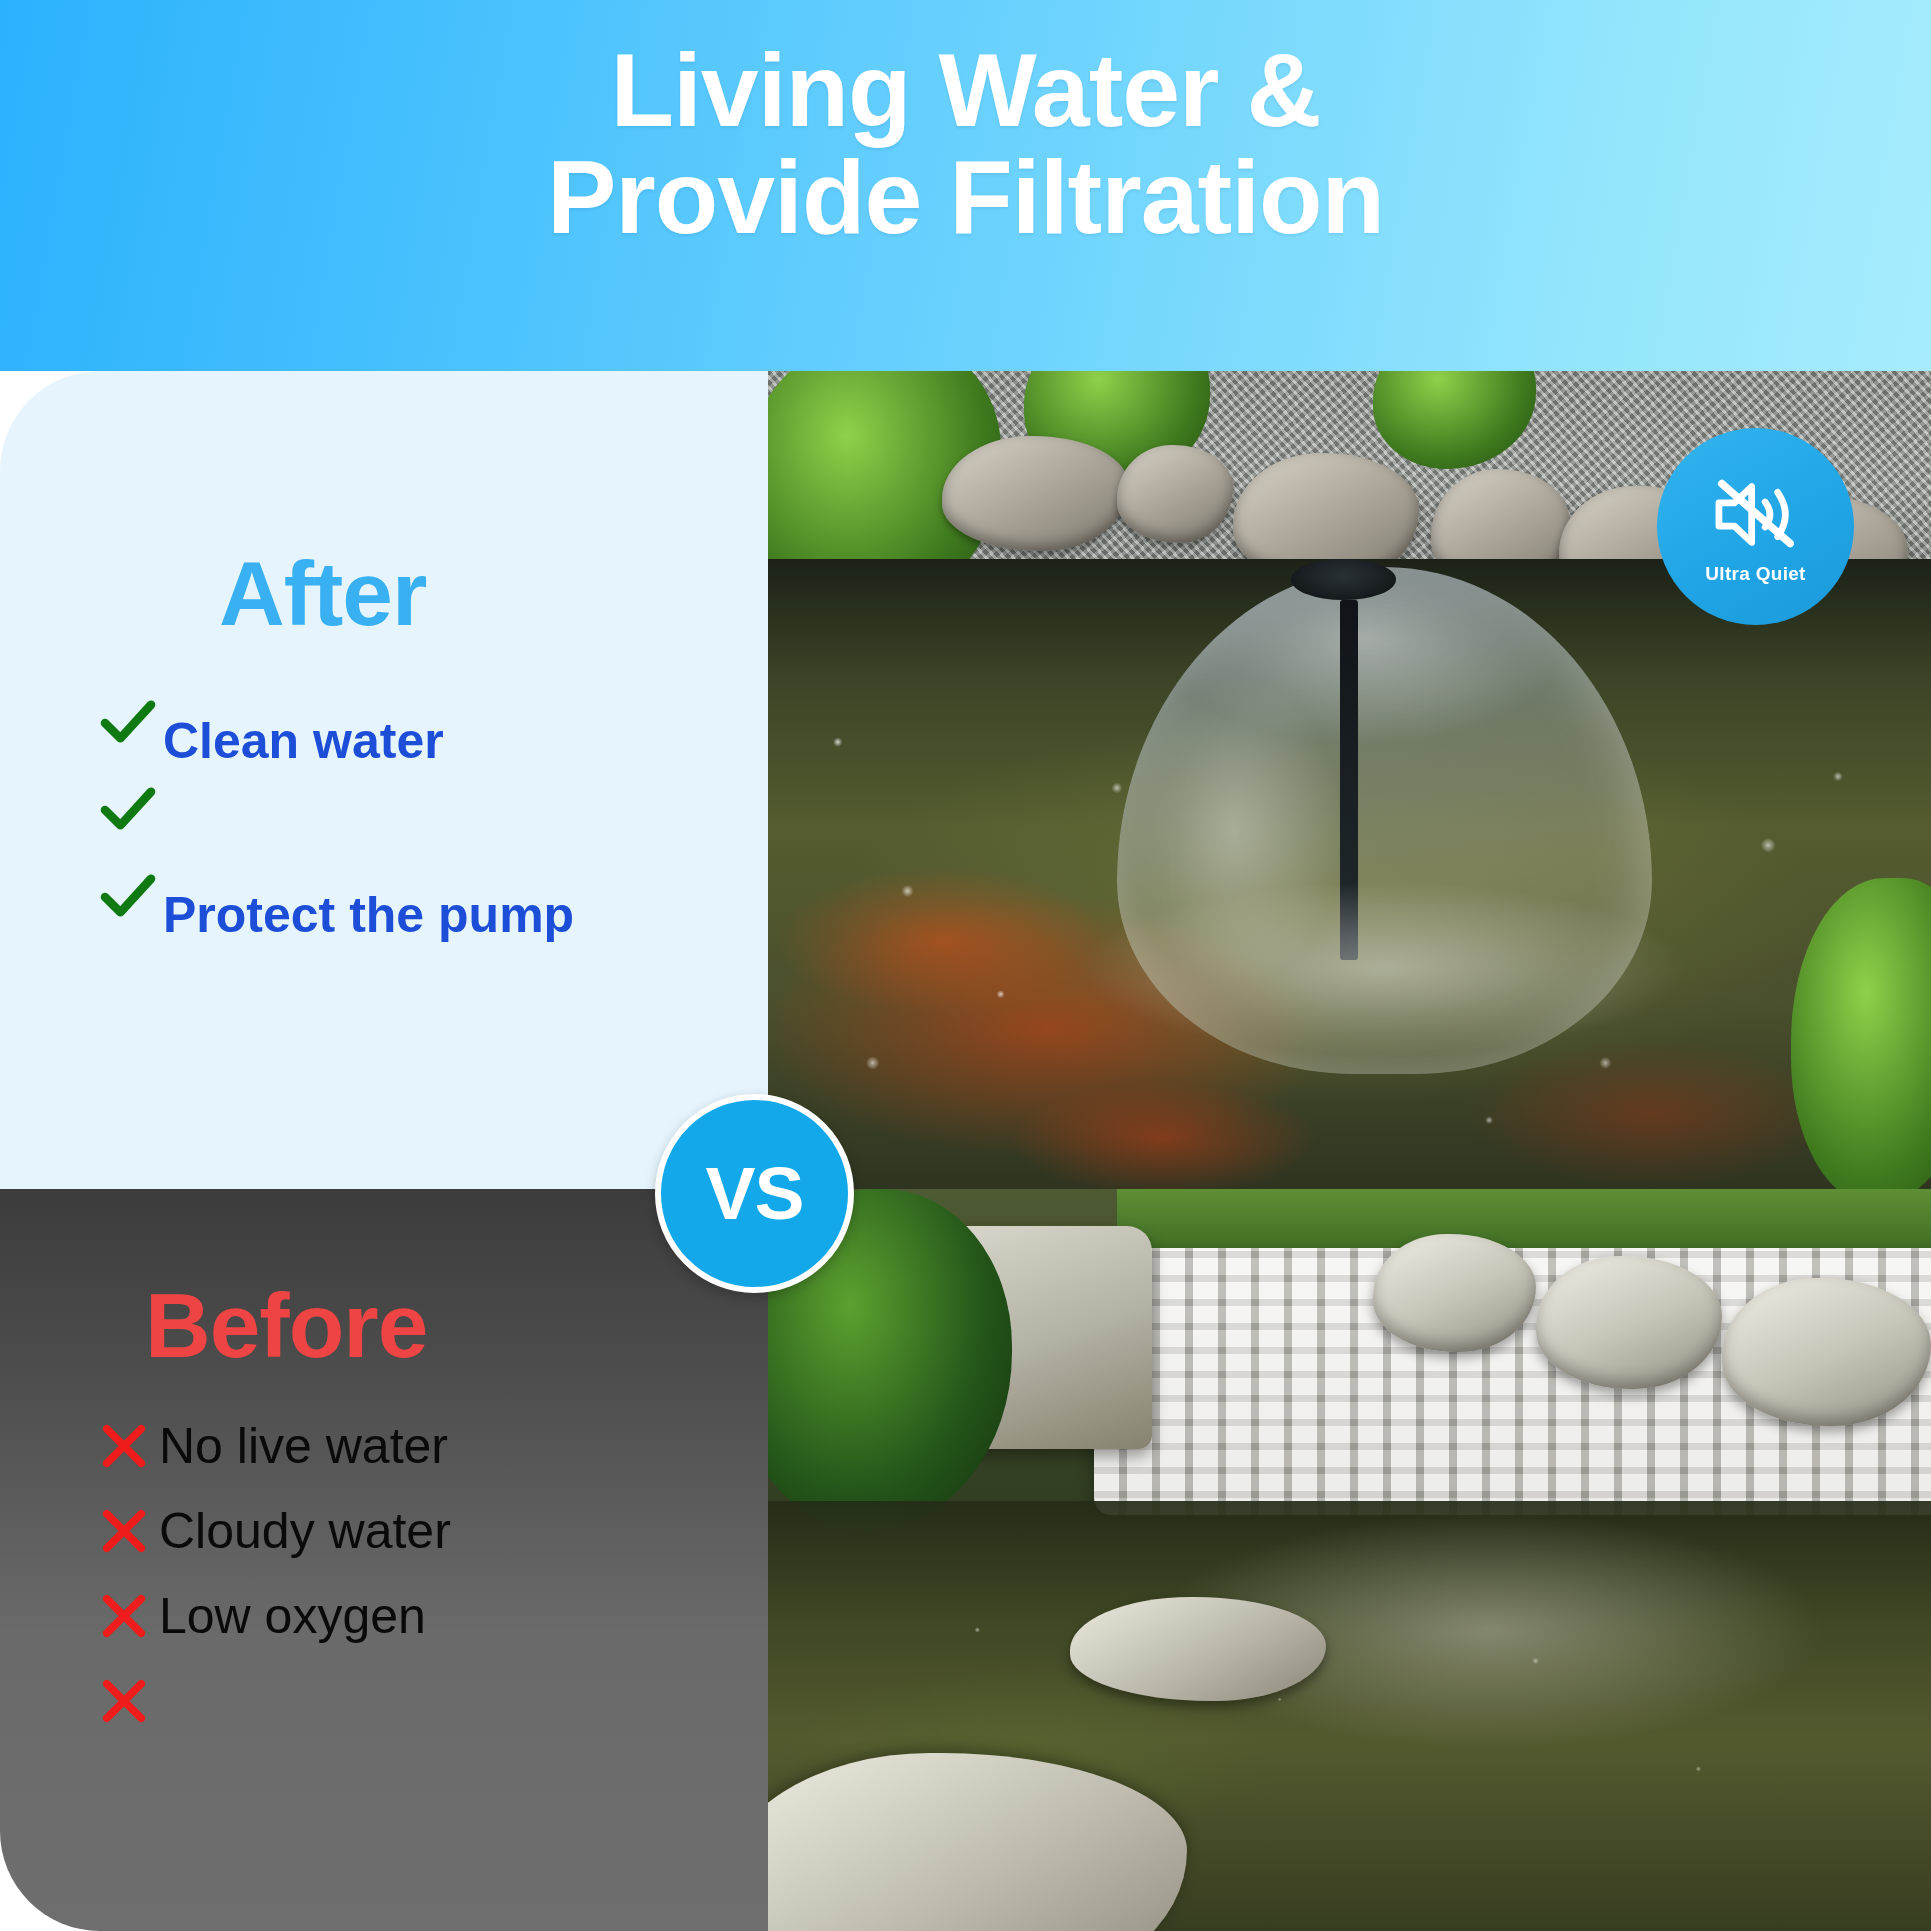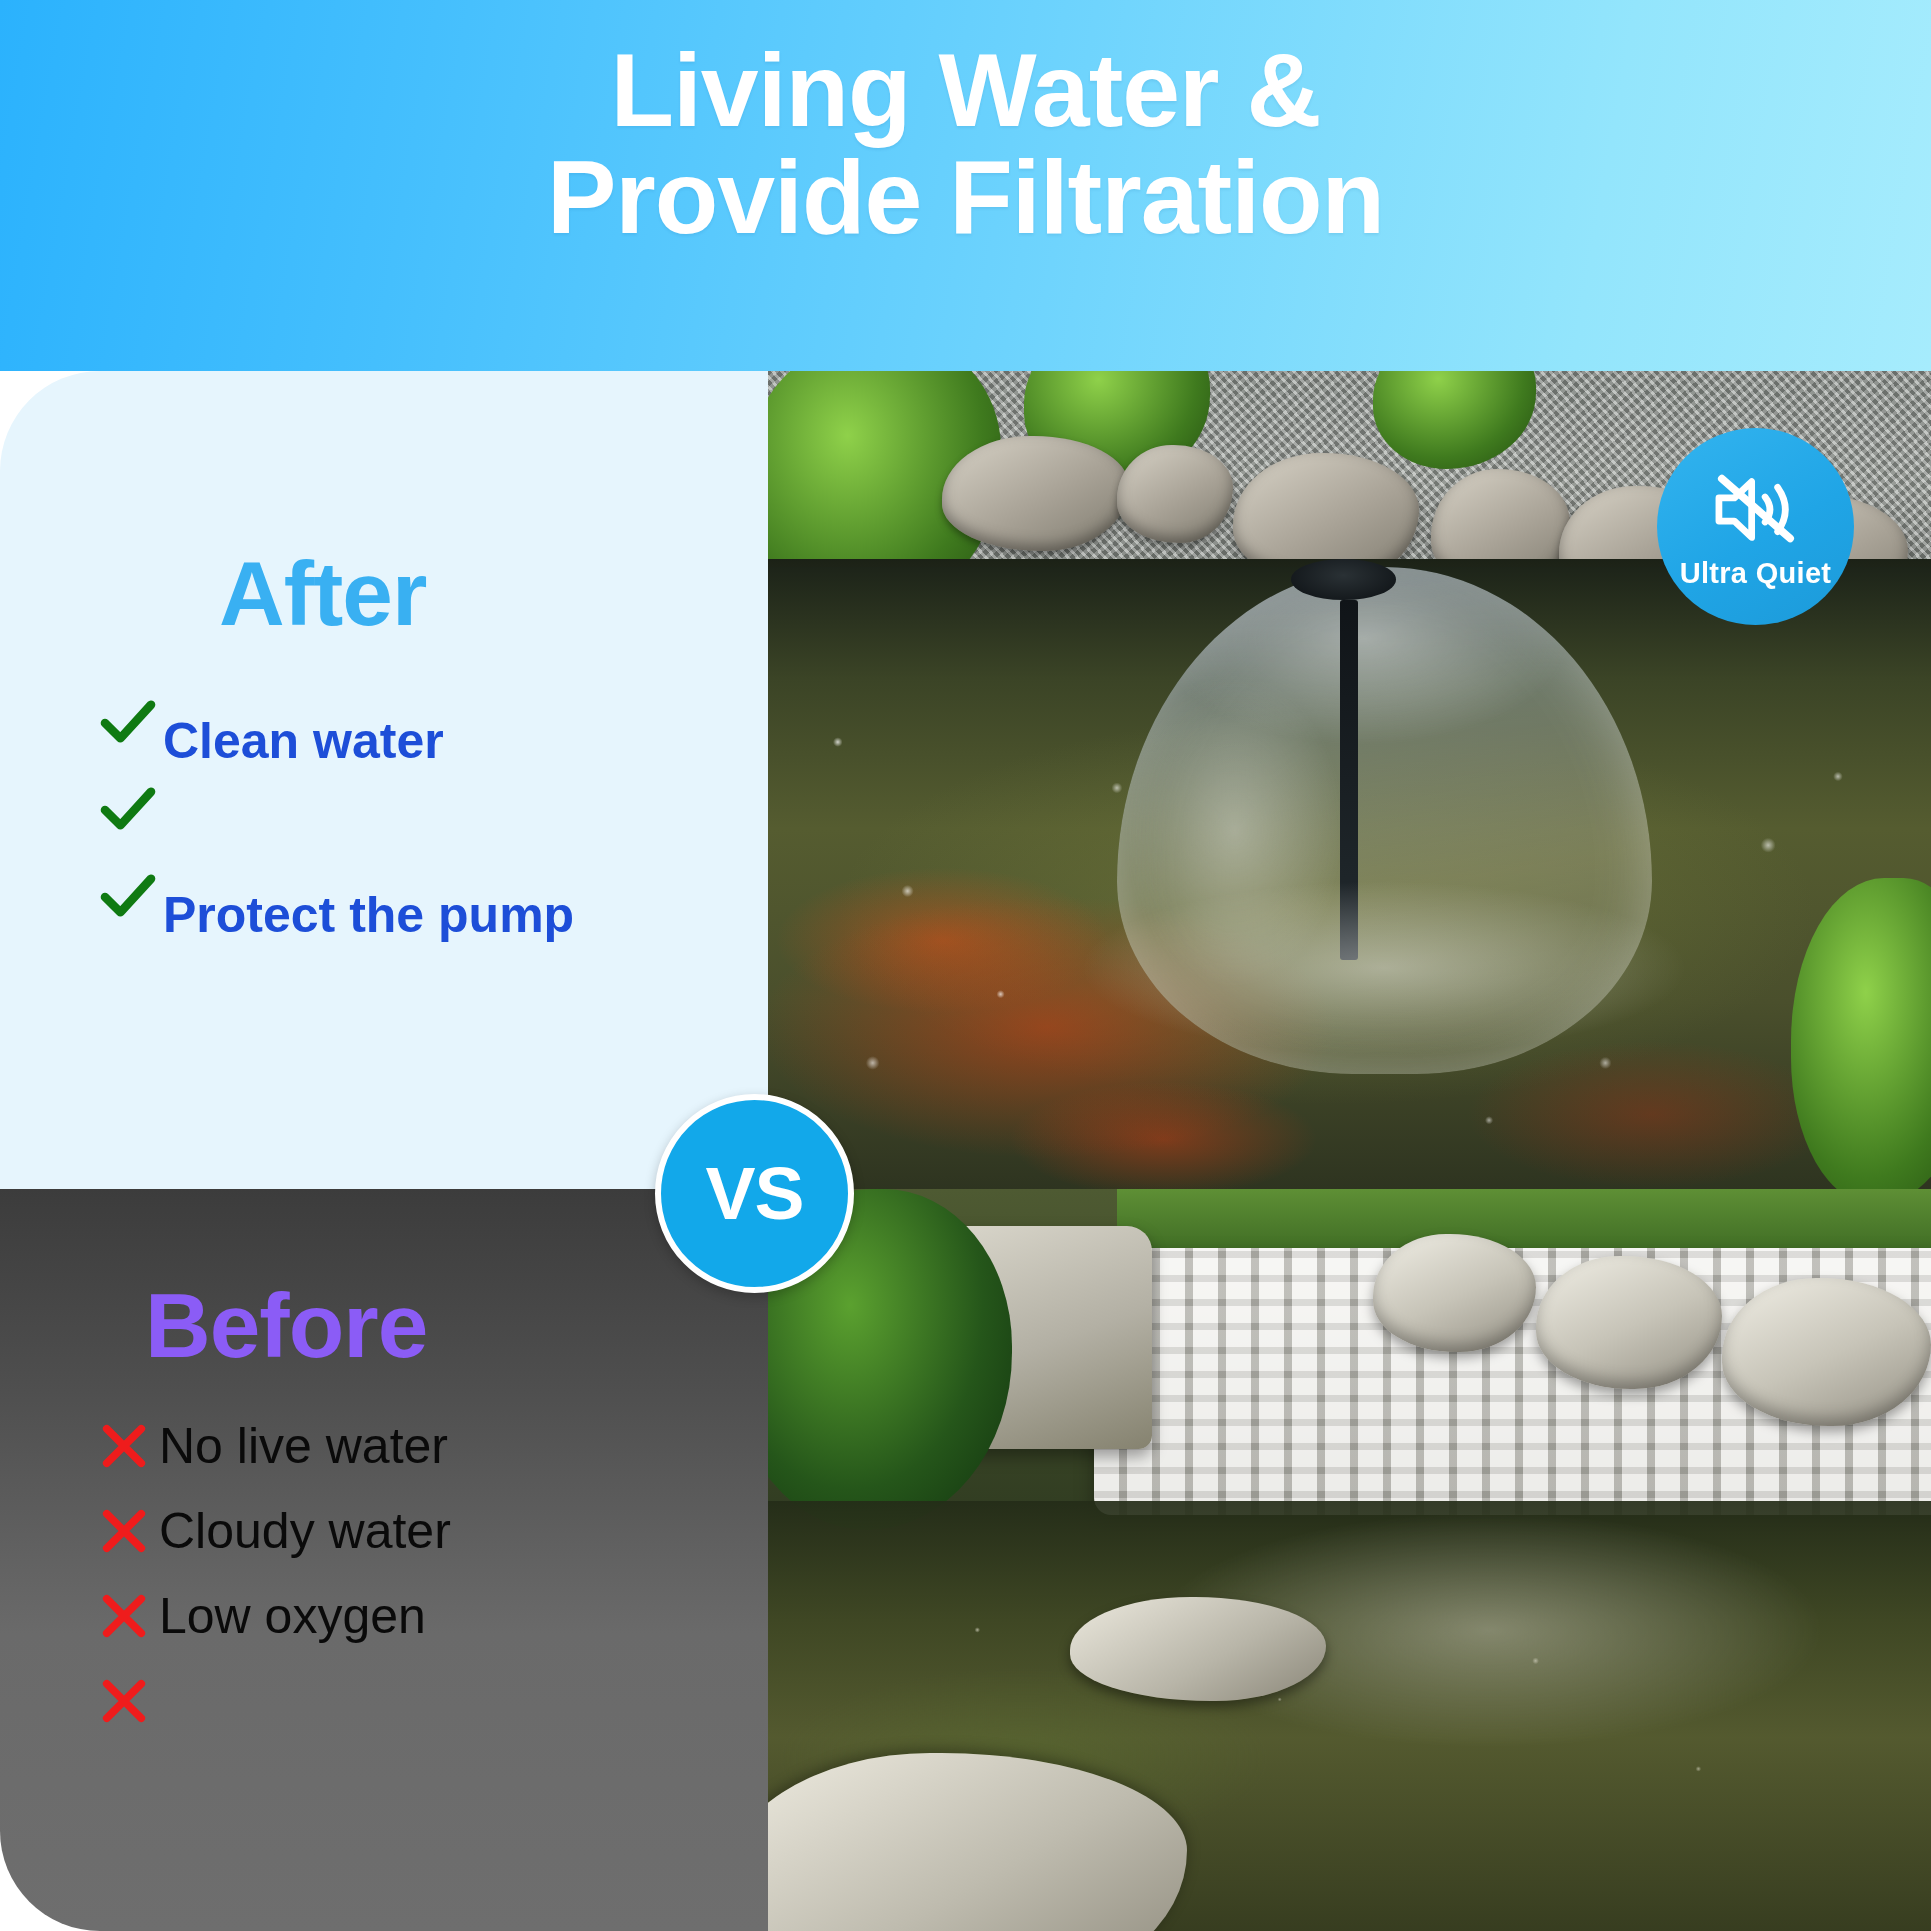--- a/index.html
+++ b/index.html
@@ -120,21 +120,21 @@
     background:#e6f5fd; border-top-left-radius:100px;
   }
   #panel-before {
     position:absolute; left:0; top:1189px; width:768px; height:742px;
     background:linear-gradient(180deg,#3c3c3c 0%,#4e4e4e 26%,#6a6a6a 60%,#6e6e6e 100%);
     border-bottom-left-radius:100px;
   }
 
   .section-title { font-weight:bold; letter-spacing:-1px; }
   #after-title  { position:absolute; left:189px; top:542px;  font-size:91px; color:#39b0f2;margin-left:30px; }
-  #before-title { position:absolute; left:145px; top:1274px; font-size:91px; color:#8b5cf6; }
+  #before-title { position:absolute; left:145px; top:1274px; font-size:91px; color:#ef4444; }
 
   .bullet-list { position:absolute; list-style:none; }
   #after-list  { left:93px;  top:678px; }
   #before-list { left:89px;  top:1403px; }
   .bullet-item { display:flex; align-items:center; }
   #after-list  .bullet-item { height:87px; }
   #before-list .bullet-item { height:85px; }
   .bullet-mark { width:70px; flex:0 0 70px; display:flex; align-items:center; justify-content:center; }
   .bullet-label { font-size:50px; white-space:nowrap; }
   #after-list  .bullet-label { color:#1d4ed8; font-weight:bold;margin-top:39px; }
@@ -149,21 +149,21 @@
   }
   #vs-label { color:#ffffff; font-size:75px; font-weight:bold; letter-spacing:-1px; line-height:1; }
 
   #quiet-badge {
     position:absolute; left:1657px; top:428px; width:197px; height:197px;
     border-radius:50%;
     background:linear-gradient(150deg,#33b4ef 0%,#20a5e6 55%,#1c9ad9 100%);
     display:flex; flex-direction:column; align-items:center; justify-content:center;
   }
   #quiet-icon { width:93px; height:77px; margin-top:7.7px; }
-  #quiet-label { color:#ffffff; font-size:29px; font-weight:bold; margin-top:9.7px; letter-spacing:0.3px; }
+  #quiet-label { color:#ffffff; font-size:19px; font-weight:bold; margin-top:9.7px; letter-spacing:0.3px; }
 </style>
 </head>
 <body>
 
 <div id="page">
 
   <div id="header">
     <div id="header-title">Living Water &amp;
 Provide Filtration</div>
   </div>

